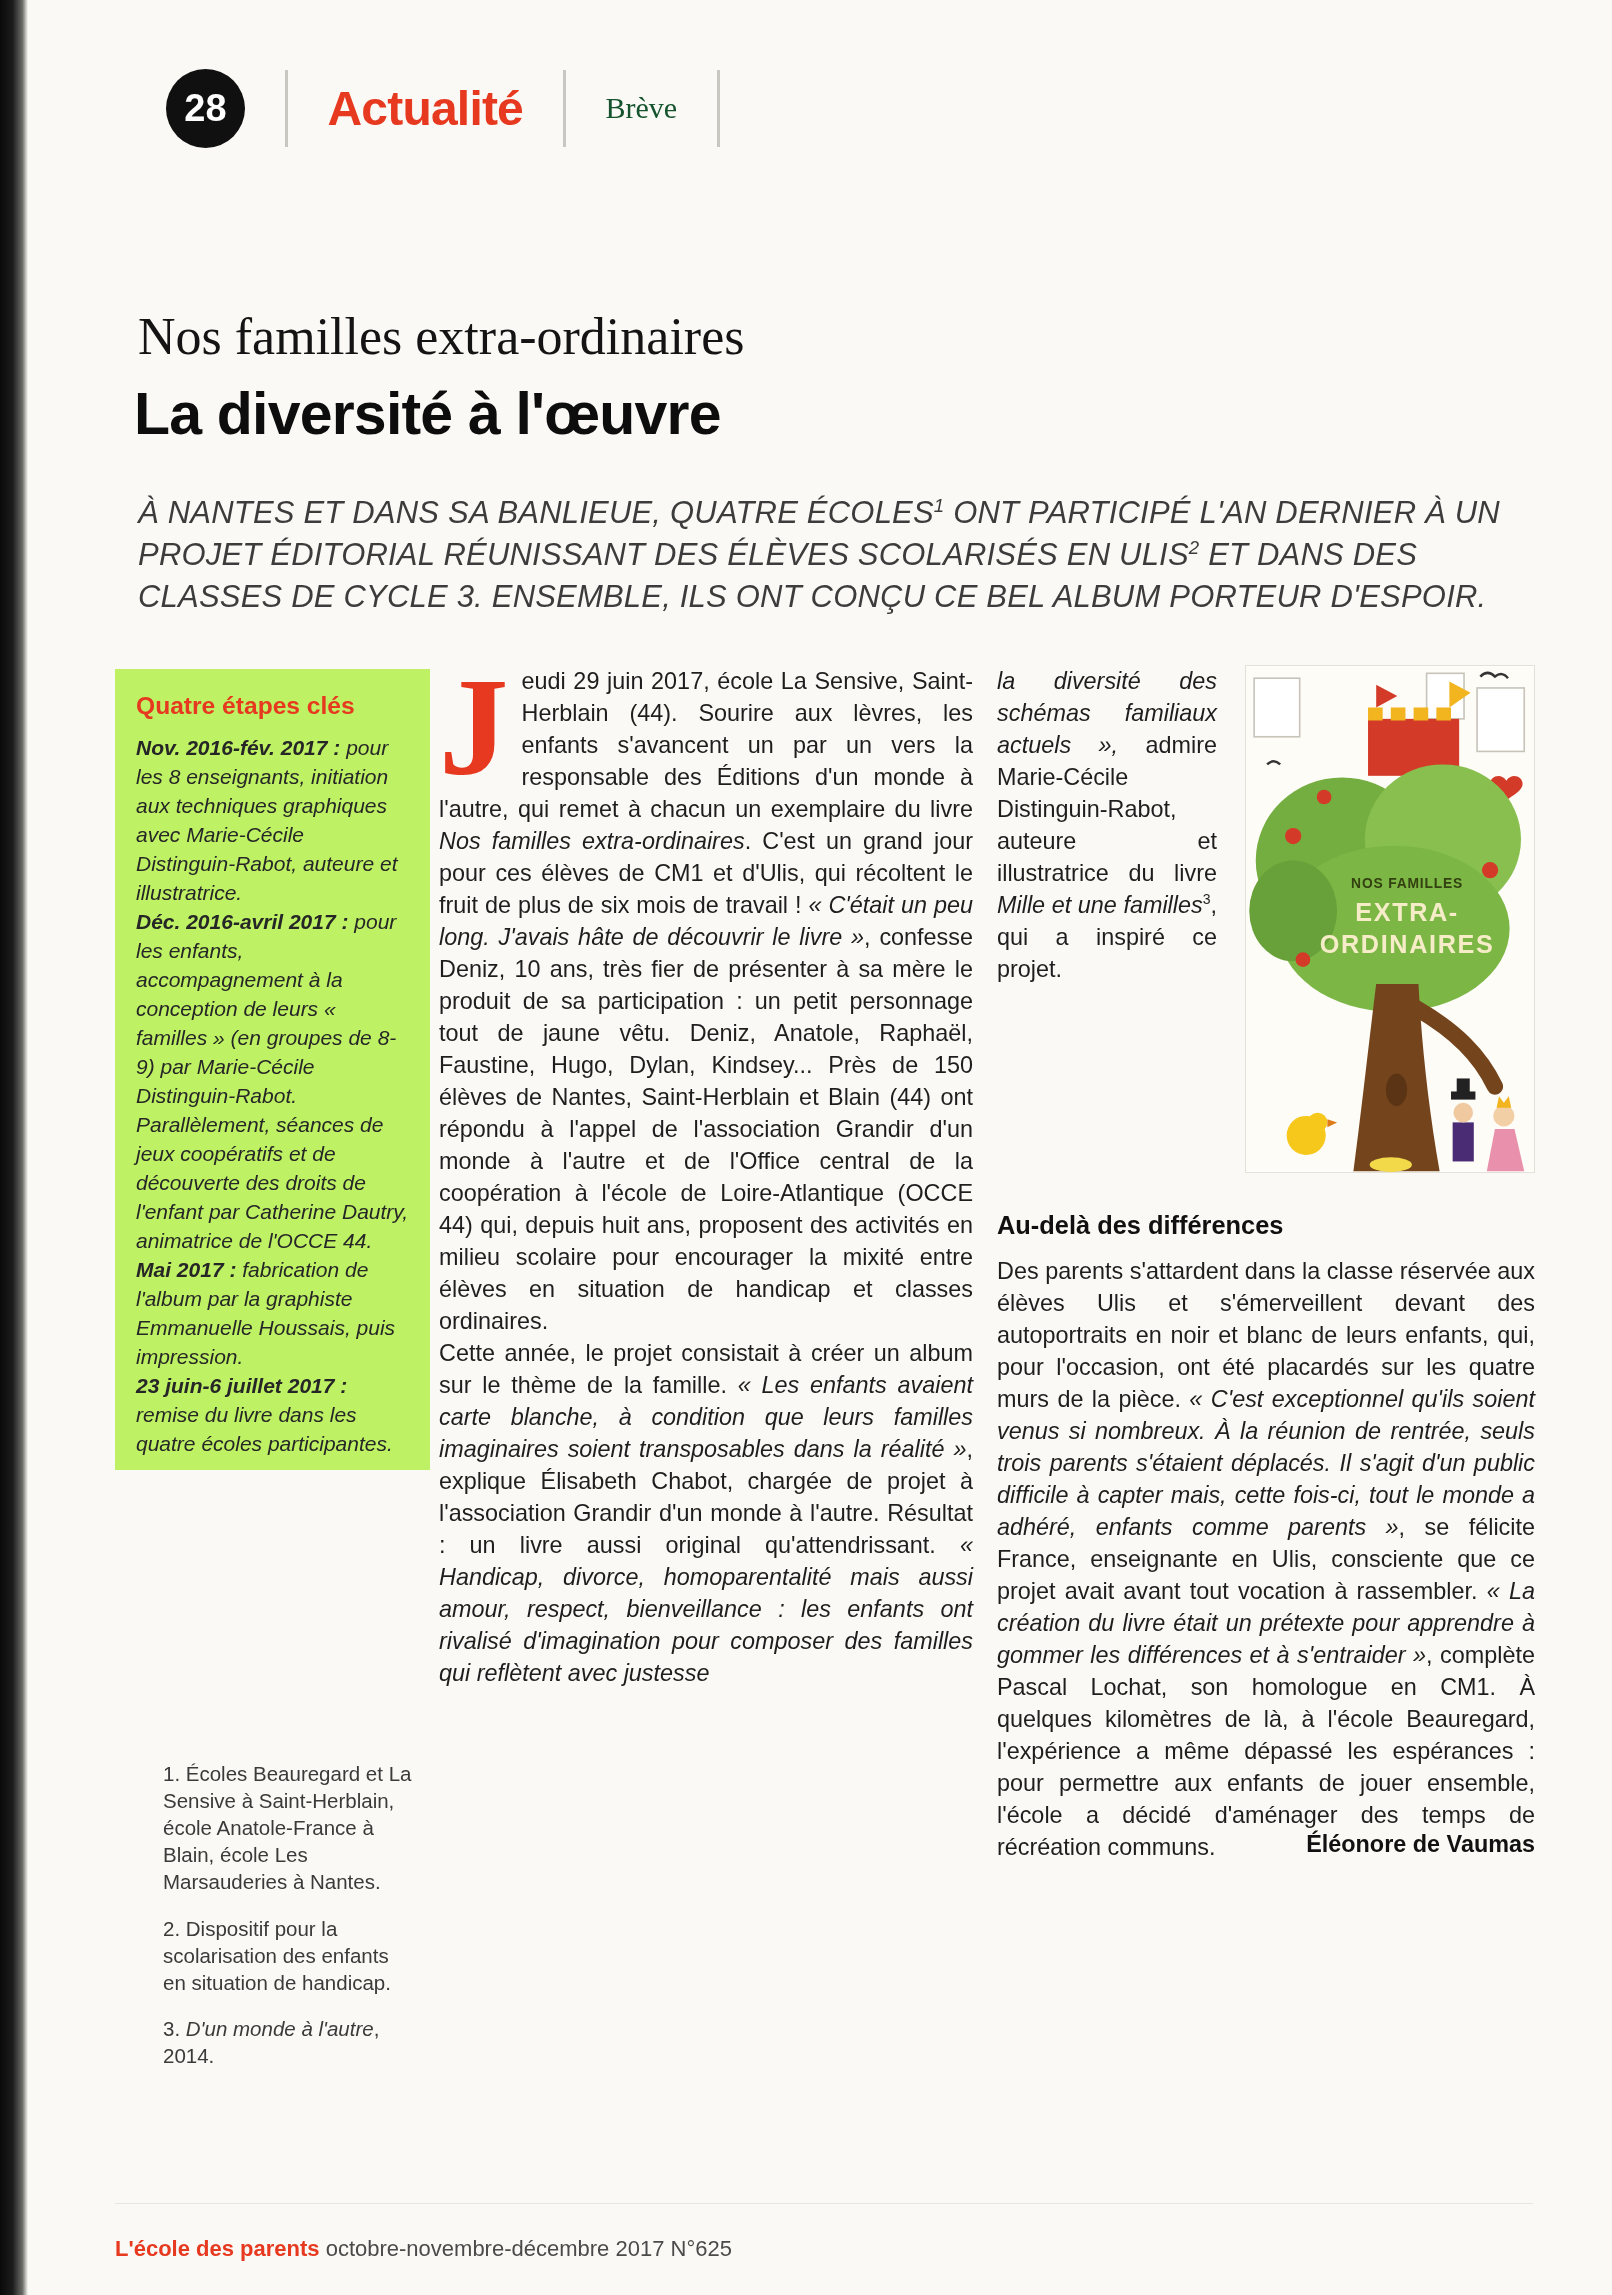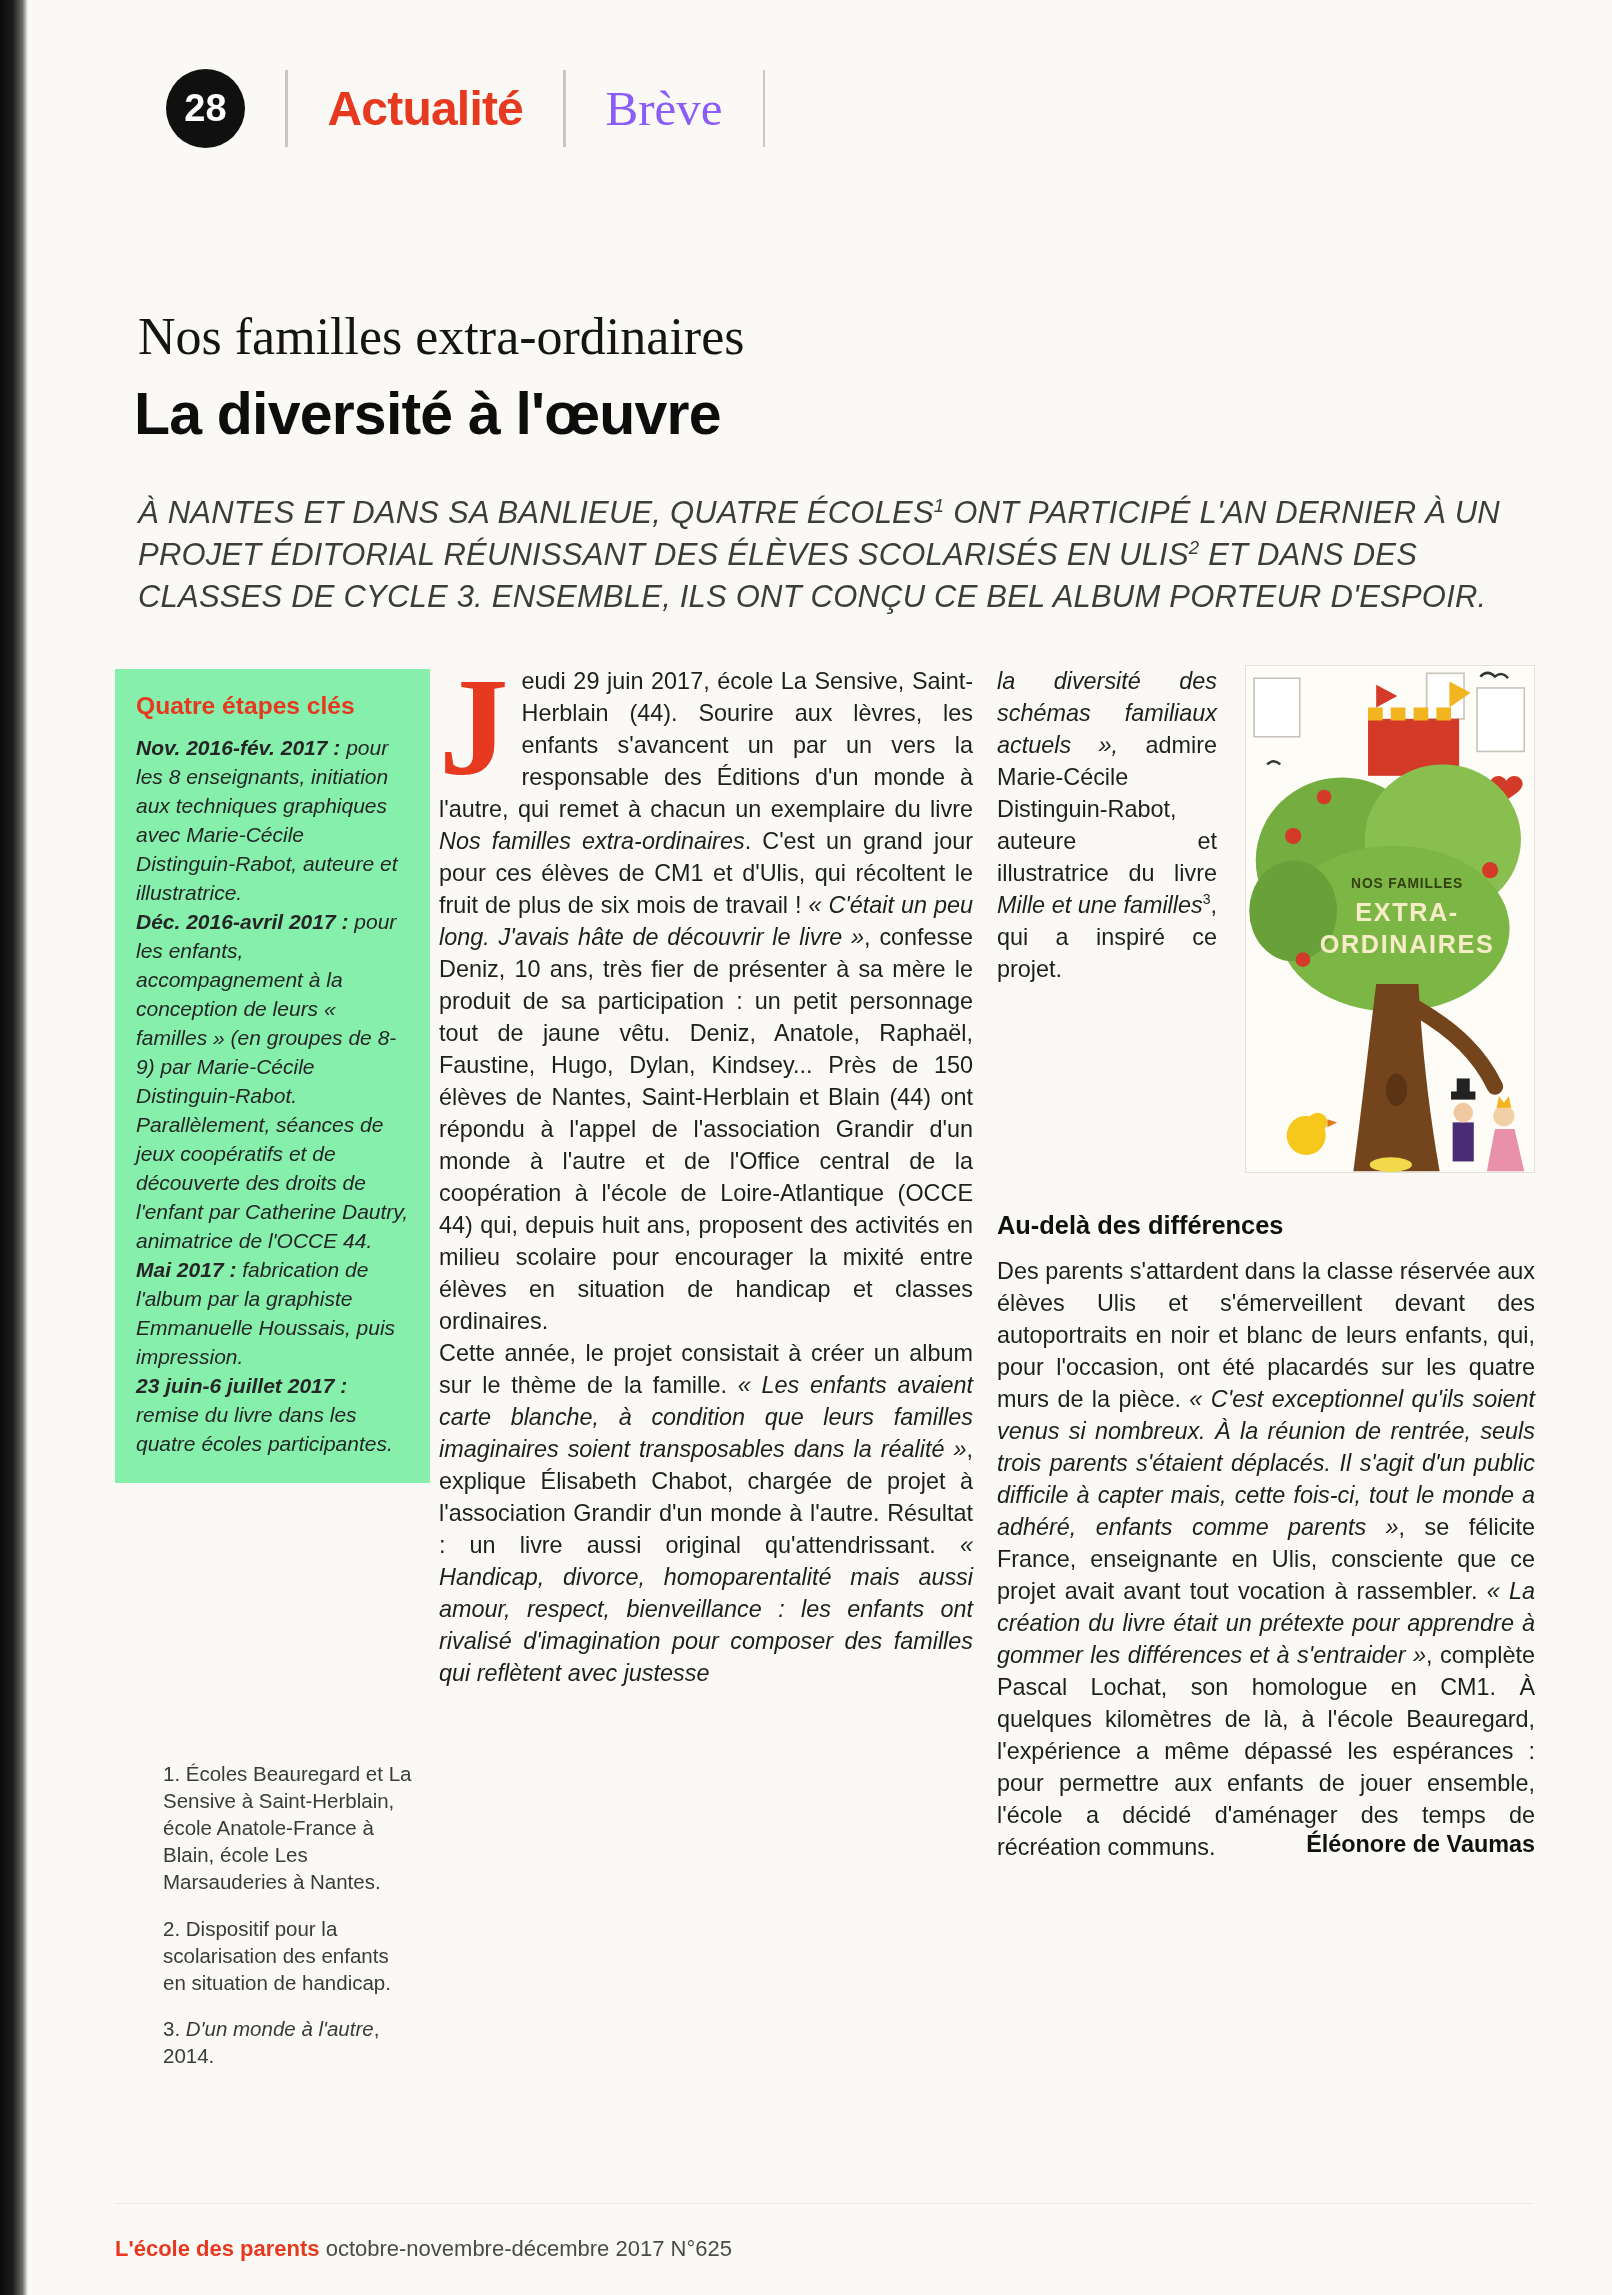--- a/index.html
+++ b/index.html
@@ -14,40 +14,40 @@
   }
   
   .header { position: absolute; top: 67px; left: 166px; display: flex; align-items: center; gap: 40px; height: 82px; }
   .badge {
     width: 79px; height: 79px; border-radius: 50%; background: #101010; color: #fff;
     display: flex; align-items: center; justify-content: center;
     font-size: 38px; font-weight: 700;
   }
   .vdiv { width: 2.5px; height: 77px; background: #c9c7c2; }
   .section-label { color: #e6391f; font-size: 48px; font-weight: 700; letter-spacing: -0.8px; }
-  .rubric-label { font-family: "Liberation Serif", serif; font-size: 49px; color: #8b5cf6; }
+  .rubric-label { font-family: "Liberation Serif", serif; font-size: 30px; color: #14532d; }
   
   .kicker-title {
     position: absolute; left: 138px; top: 307px;
     font-family: "Liberation Serif", serif; font-size: 52px; font-weight: 400; color: #141414;
   }
   .article-title {
     position: absolute; left: 134px; top: 380px;
     font-size: 59px; font-weight: 800; letter-spacing: -0.8px; color: #0d0d0d;
   }
   .standfirst {
     position: absolute; left: 138px; top: 492px; width: 1385px;
     font-size: 31px; line-height: 42px; letter-spacing: 0.2px; color: #3c3c3c; font-style: italic;
   }
   .seg-sup { vertical-align: super; font-size: .6em; line-height: 0; }
   .seg-i { font-style: italic; }
   .seg-b { font-weight: 700; }
   
   .col-left { position: absolute; left: 115px; top: 669px; width: 315px; }
-  .sidebar-box { background: #86efac; padding: 23px 21px 25px 21px; }
+  .sidebar-box { background: #bef264; padding: 23px 21px 12px 21px; }
   .sidebar-title { color: #e6391f; font-weight: 700; font-size: 24.6px; margin-bottom: 13px; }
   .sidebar-item { font-style: italic; font-size: 21px; line-height: 29px; color: #262626; text-align: left; }
   .footnotes { position: absolute; left: 138px; top: 1760px; width: 250px; font-size: 20.5px; line-height: 27px; color: #3a3a3a; margin-left: 25px; }
   .footnote { margin-bottom: 19.7px; }
   
   .col-mid {
     position: absolute; left: 439px; top: 665px; width: 534px;
     font-size: 23.4px; line-height: 32px; color: #1e1e1e; text-align: justify;
   }
   .dropcap {

